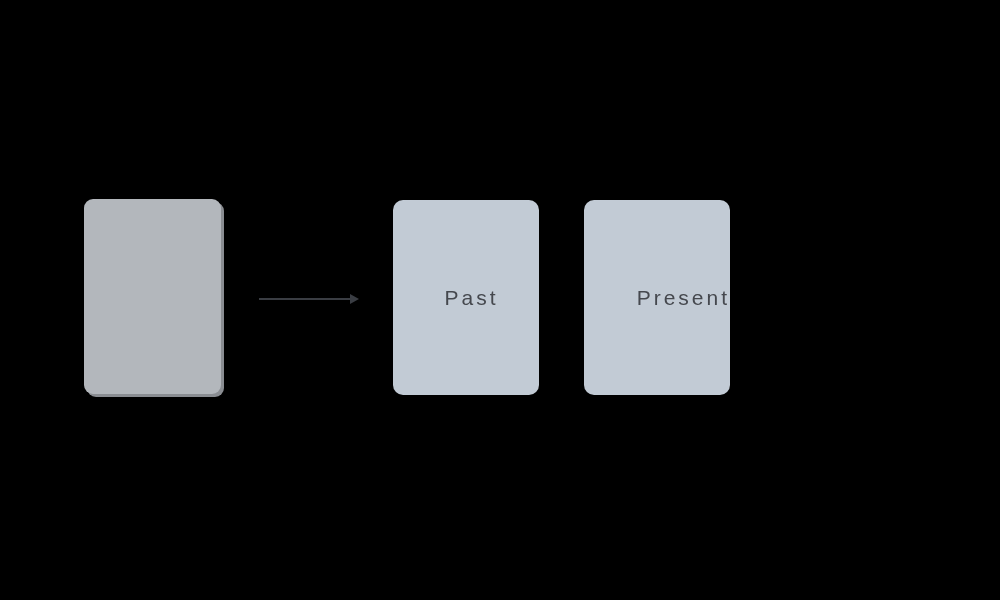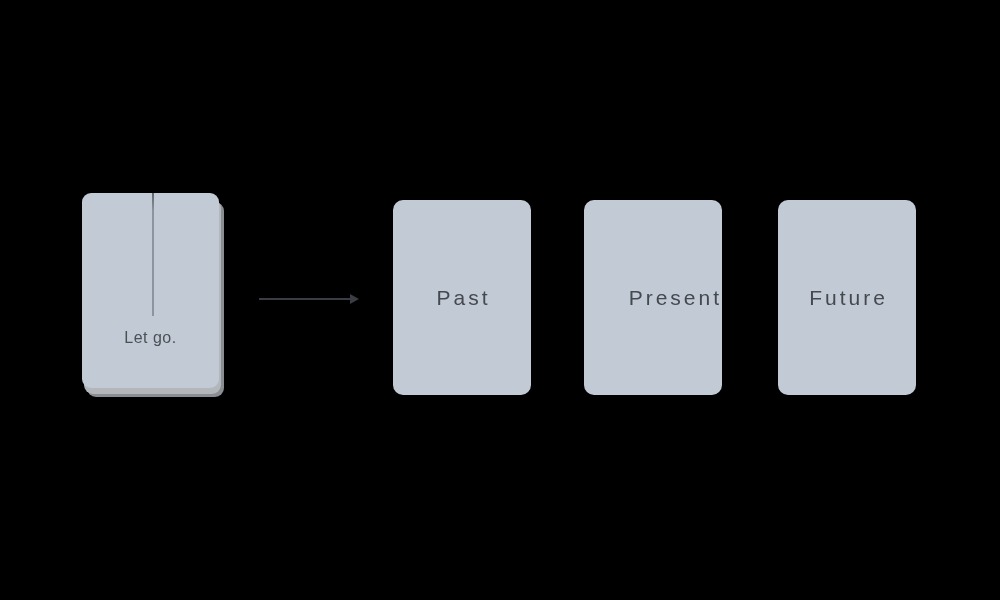--- a/index.html
+++ b/index.html
@@ -66,53 +66,47 @@
   .card {
     position: absolute;
     top: 200px;
     width: 138px;
     height: 195px;
     border-radius: 10px;
     background: #c2cbd5;
     display: flex;
     align-items: center;
     justify-content: center;
+    padding-left: 8px;
   }
   .card-past    { left: 393px; }
   .card-present { left: 584px; justify-content: flex-end; }
   .card-future  { left: 778px; }
   .card-label {
     font-size: 21px;
     color: #45484e;
     letter-spacing: 3px;
     padding-left: 3px; 
   }
 </style>
 </head>
 <body>
 
 <div class="stage">
 
   <div class="deck">
     <div class="deck-layer deck-layer-dark"></div>
     <div class="deck-layer deck-layer-light"></div>
-    <div class="deck-top">
-      <div class="deck-line"></div>
-      <div class="deck-label">Let go.</div>
-    </div>
   </div>
 
   <svg class="arrow" width="104" height="16" viewBox="0 0 104 16" aria-hidden="true">
     <line x1="1" y1="8" x2="93" y2="8" stroke="#3a3d43" stroke-width="2"></line>
     <polygon points="92,3 101,8 92,13" fill="#3a3d43"></polygon>
   </svg>
 
   <div class="card card-past">
     <span class="card-label">Past</span>
   </div>
   <div class="card card-present">
     <span class="card-label">Present</span>
   </div>
-  <div class="card card-future">
-    <span class="card-label">Future</span>
-  </div>
 
 </div>
 
 </body></html>

